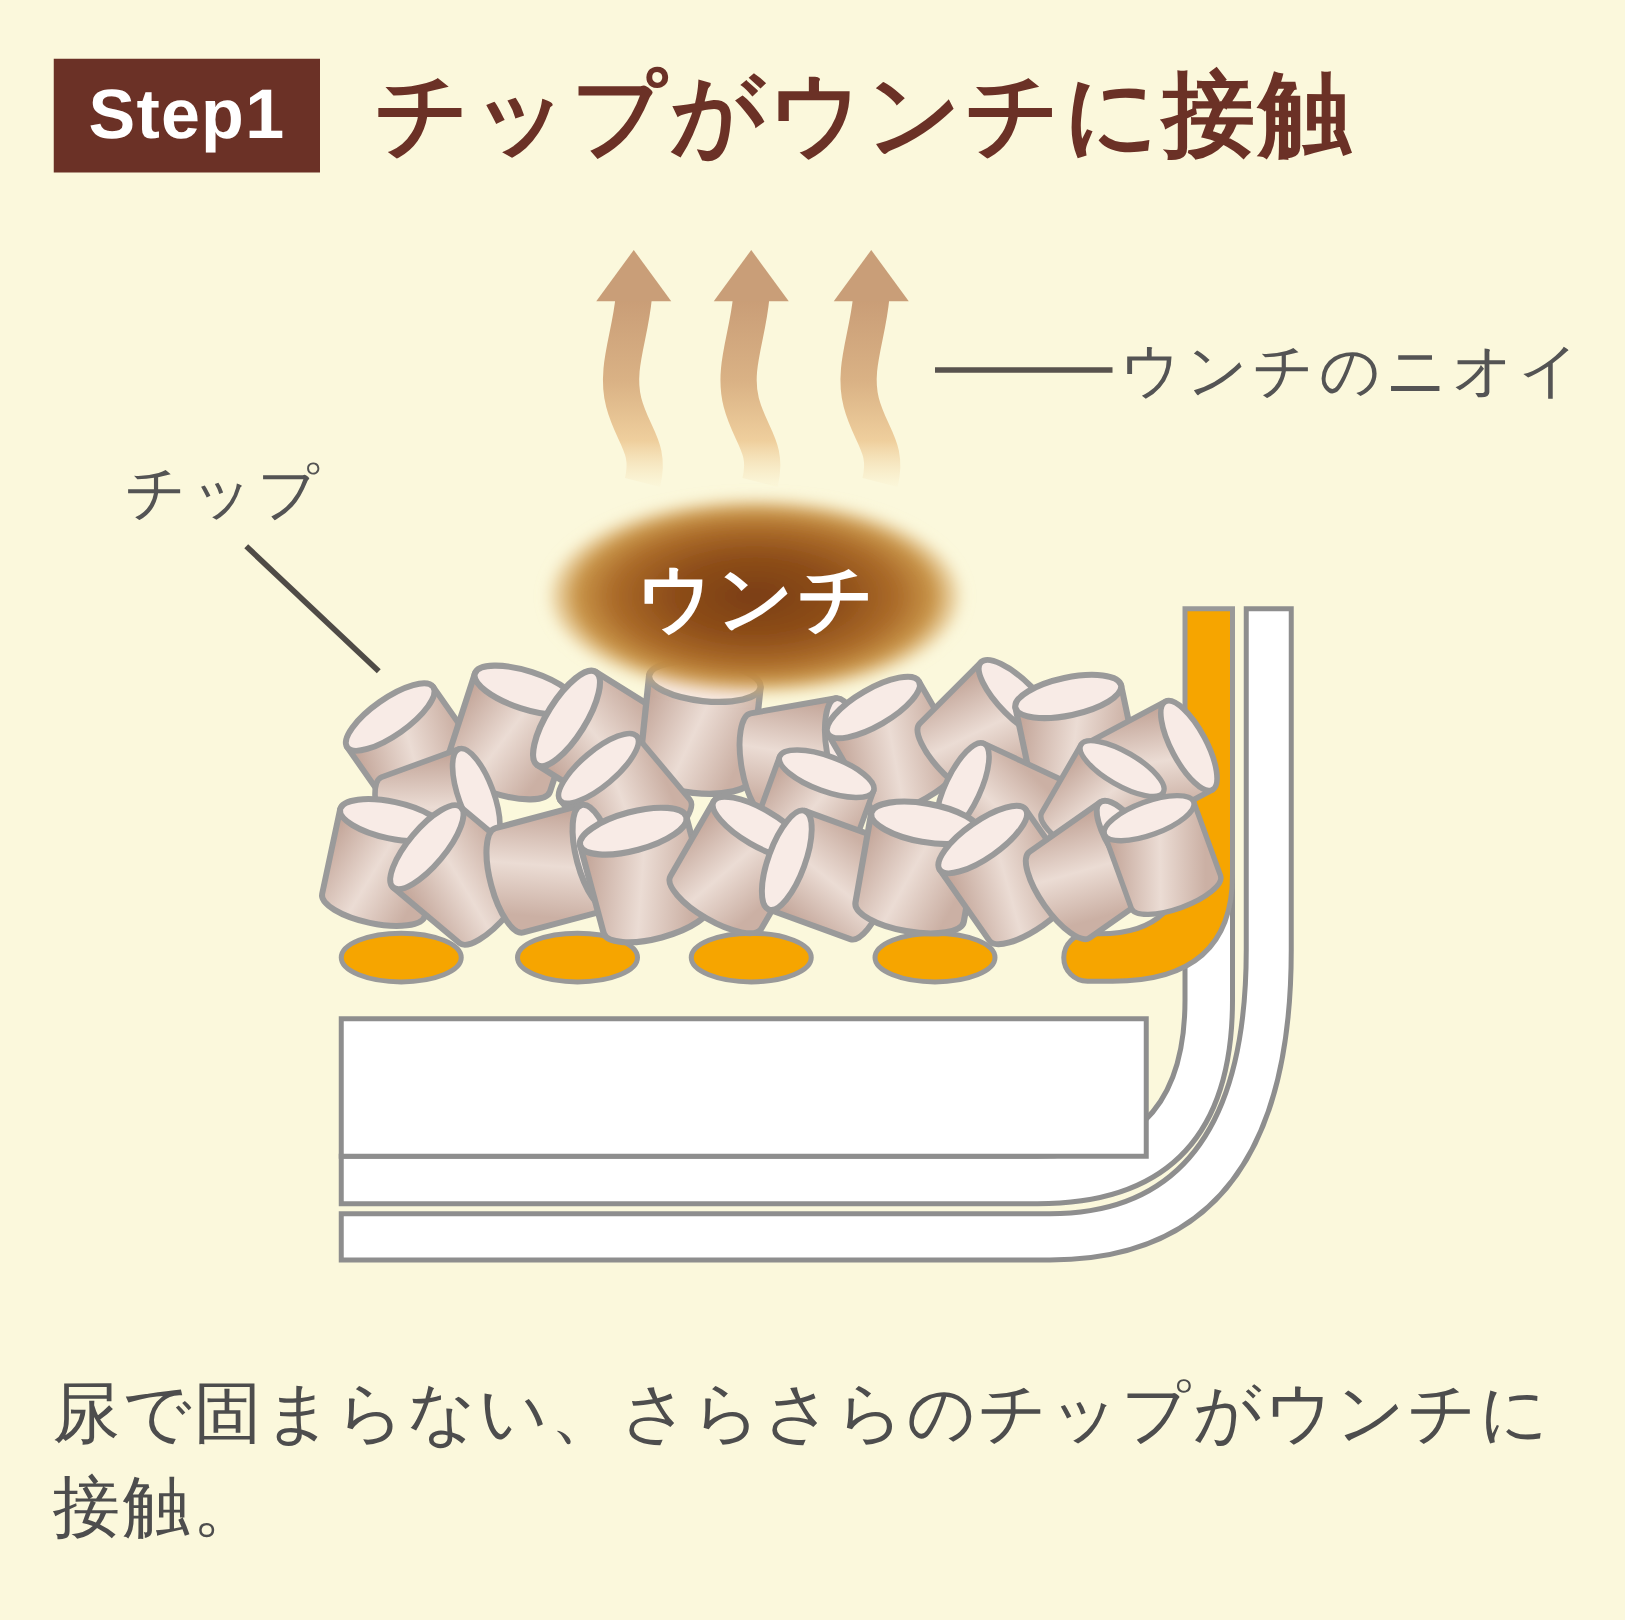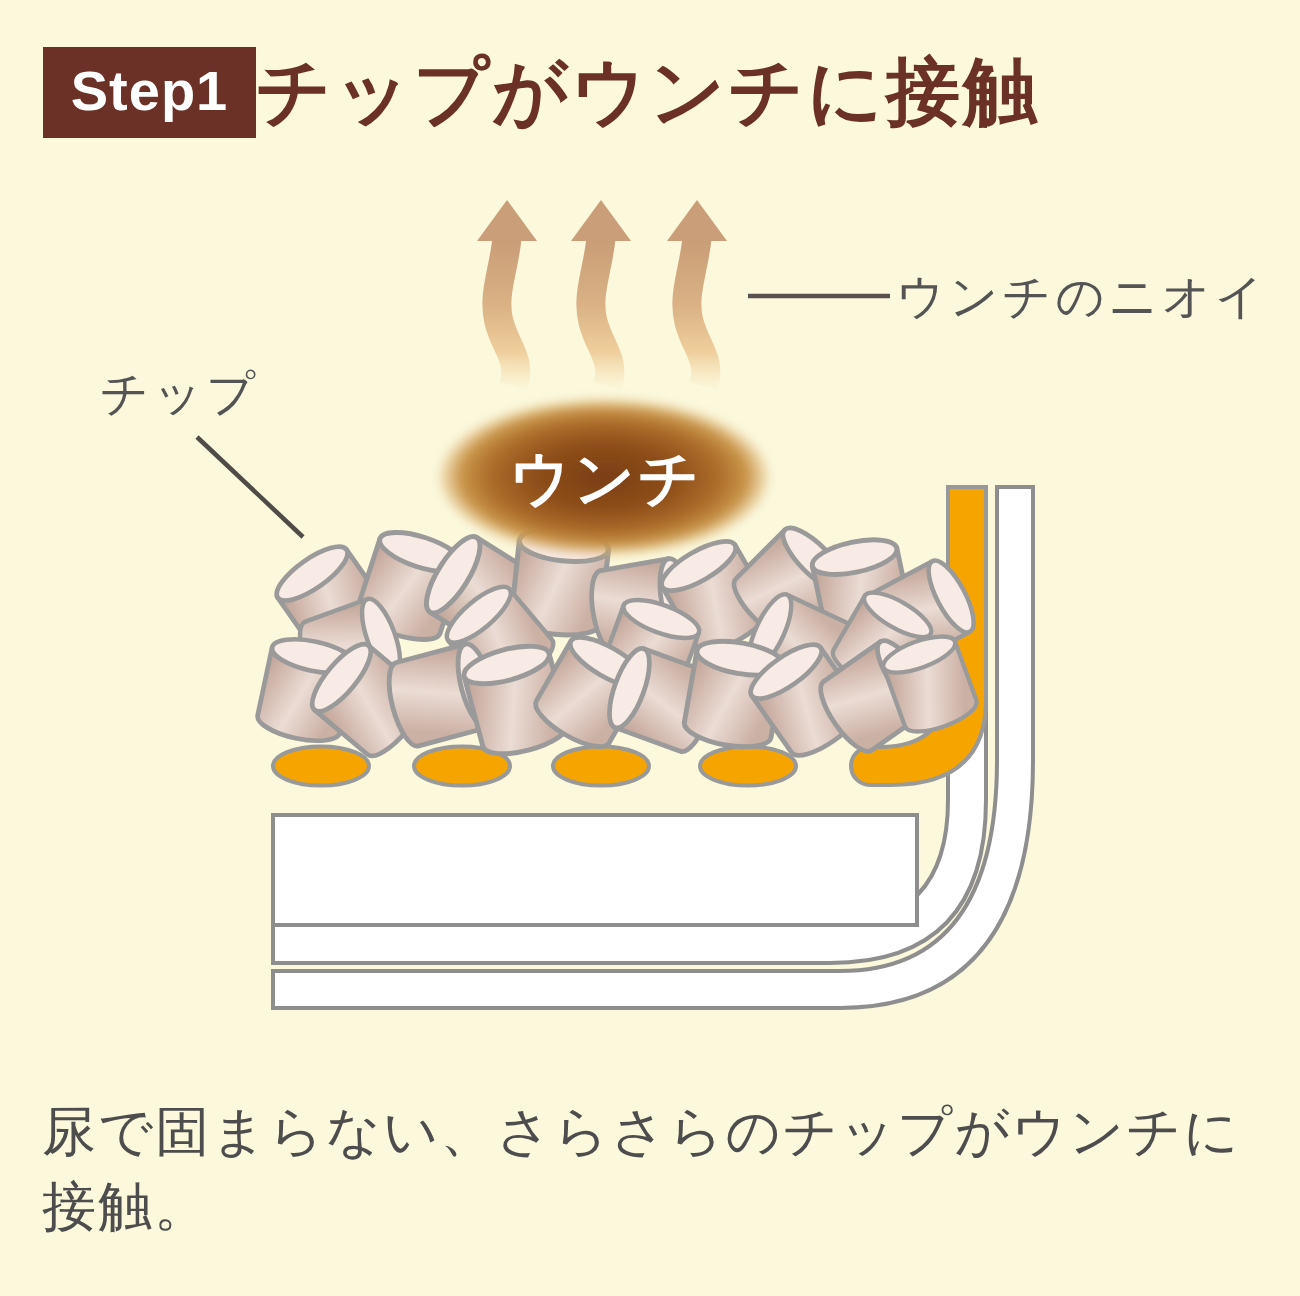--- a/index.html
+++ b/index.html
@@ -2,21 +2,21 @@
 <html style="--bg: #FBF8DC; --maroon: #6B3126; --orange: #F6A500; --outline-gray: #8E8E8E; --pellet-outline: #9A9A9A; --label-gray: #545454; --caption-gray: #4D4D4D; --steam-brown: #C89C76; --poop-dark: #7A3D14;"><head>
 <meta charset="utf-8">
 <style>
   html,body{margin:0;padding:0;}
   body{font-family:"Liberation Sans","DejaVu Sans",sans-serif;}
   .page{position:relative;width:1300px;height:1296px;background:var(--bg,#FBF8DC);overflow:hidden;}
 
   .header{position:absolute;left:43px;top:47px;right:20px;height:91px;display:flex;align-items:center;}
   .step-badge{width:213px;height:91px;background:var(--maroon,#6B3126);display:flex;align-items:center;justify-content:center;flex:0 0 auto;}
   .step-badge span{color:#fff;font-size:56px;font-weight:bold;letter-spacing:1px;transform:translateY(-2px);}
-  .title{color:var(--maroon,#6B3126);font-size:74px;font-weight:bold;letter-spacing:3px;white-space:nowrap;text-align:center;}
+  .title{margin-left:44px;color:var(--maroon,#6B3126);font-size:74px;font-weight:bold;letter-spacing:3px;white-space:nowrap;text-align:center;}
 
   .diagram{position:absolute;left:0;top:0;width:1300px;height:1296px;}
 
   .caption{position:absolute;left:42px;top:1094px;width:1200px;color:var(--caption-gray,#4D4D4D);
            font-size:54px;line-height:75px;letter-spacing:2px;}
 
   svg text.side-label{font-size:48px;letter-spacing:4px;fill:var(--label-gray,#545454);}
   svg text.poop-label{font-size:60px;font-weight:bold;letter-spacing:3px;fill:#fff;}
 </style>
 </head>

